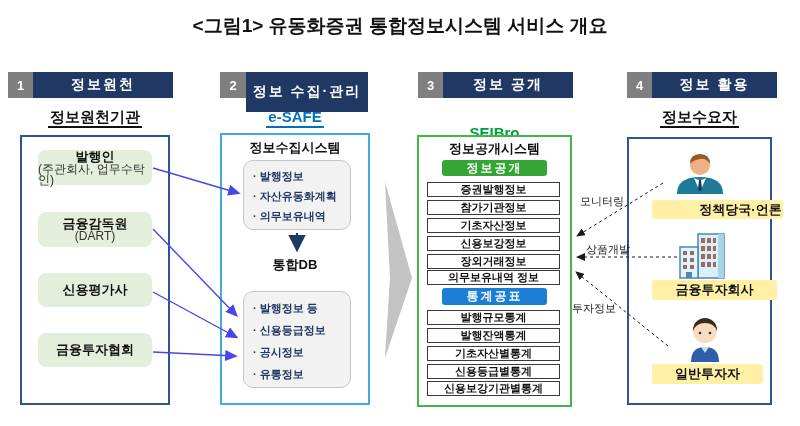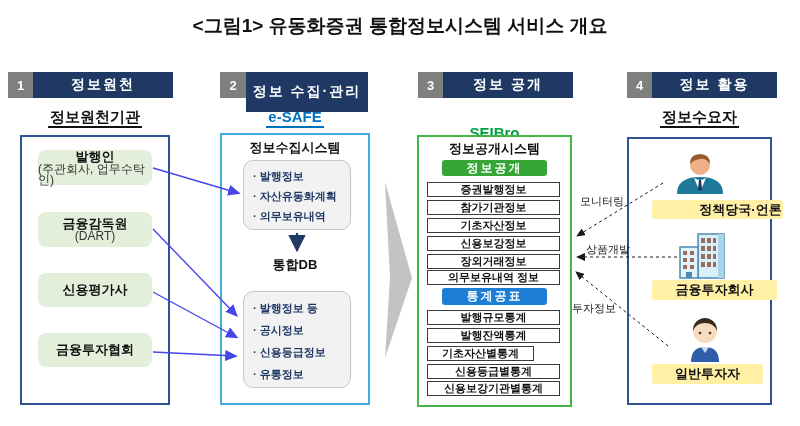--- a/index.html
+++ b/index.html
@@ -86,42 +86,42 @@
   <div class="bullet">· 자산유동화계획</div>
   <div class="bullet">· 의무보유내역</div>
 </div>
 
 <div class="abs dbtitle" style="left:220px;top:257px;width:150px;">
   <div>통합DB</div>
 </div>
 
 <div class="abs graybox" style="left:243px;top:291px;width:108px;height:97px;">
   <div class="bullet bullet4">· 발행정보 등</div>
+  <div class="bullet bullet4">· 신용등급정보</div>
   <div class="bullet bullet4">· 공시정보</div>
-  <div class="bullet bullet4">· 신용등급정보</div>
   <div class="bullet bullet4">· 유통정보</div>
 </div>
 
 <div class="abs colbox colbox-c3" style="left:417px;top:135px;width:155px;height:272px;"></div>
 <div class="abs systitle" style="left:417px;top:140px;width:155px;">정보공개시스템</div>
 
 <div class="abs greenbar" style="left:442px;top:160px;width:105px;height:16px;">정보공개</div>
 
 <div class="abs whitebox" style="left:427px;top:182px;width:133px;height:15px;">증권발행정보</div>
 <div class="abs whitebox" style="left:427px;top:200px;width:133px;height:15px;">참가기관정보</div>
 <div class="abs whitebox" style="left:427px;top:218px;width:133px;height:15px;">기초자산정보</div>
 <div class="abs whitebox" style="left:427px;top:236px;width:133px;height:15px;">신용보강정보</div>
 <div class="abs whitebox" style="left:427px;top:254px;width:133px;height:15px;">장외거래정보</div>
 <div class="abs whitebox" style="left:427px;top:270px;width:133px;height:15px;">의무보유내역 정보</div>
 
 <div class="abs bluebar" style="left:442px;top:288px;width:105px;height:17px;">통계공표</div>
 
 <div class="abs whitebox" style="left:427px;top:310px;width:133px;height:15px;">발행규모통계</div>
 <div class="abs whitebox" style="left:427px;top:328px;width:133px;height:15px;">발행잔액통계</div>
-<div class="abs whitebox" style="left:427px;top:346px;width:107px;height:15px;">기초자산별통계</div>
+<div class="abs whitebox" style="left:427px;top:346px;width:133px;height:15px;">기초자산별통계</div>
 <div class="abs whitebox" style="left:427px;top:364px;width:133px;height:15px;">신용등급별통계</div>
 <div class="abs whitebox" style="left:427px;top:381px;width:133px;height:15px;">신용보강기관별통계</div>
 
 <div class="abs colbox" style="left:627px;top:137px;width:145px;height:268px;"></div>
 
 <svg class="abs" style="left:673px;top:152px;" width="54" height="42" viewBox="0 0 54 42">
   <path d="M4,42 Q4,25 27,25 Q50,25 50,42 Z" fill="#1F7A99"></path>
   <path d="M21,26 L27,40 L33,26 Q30,28 27,28 Q24,28 21,26 Z" fill="#ffffff"></path>
   <path d="M26,28 L28,28 L29,37 L27,40 L25,37 Z" fill="#17375E"></path>
   <circle cx="27" cy="13" r="10" fill="#F0B087"></circle>

